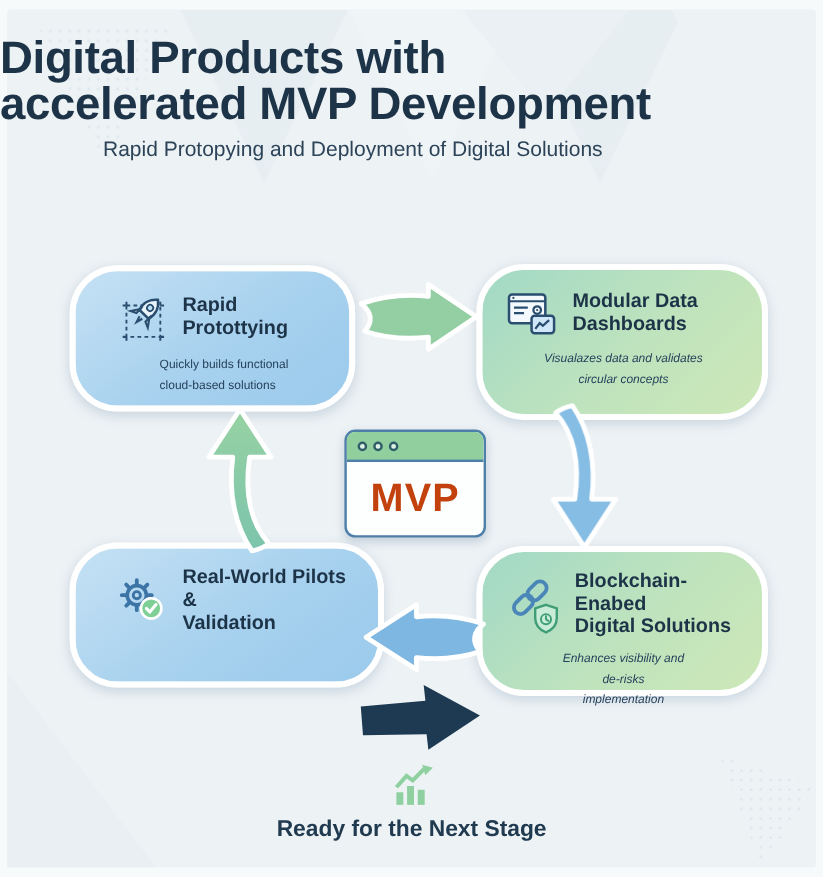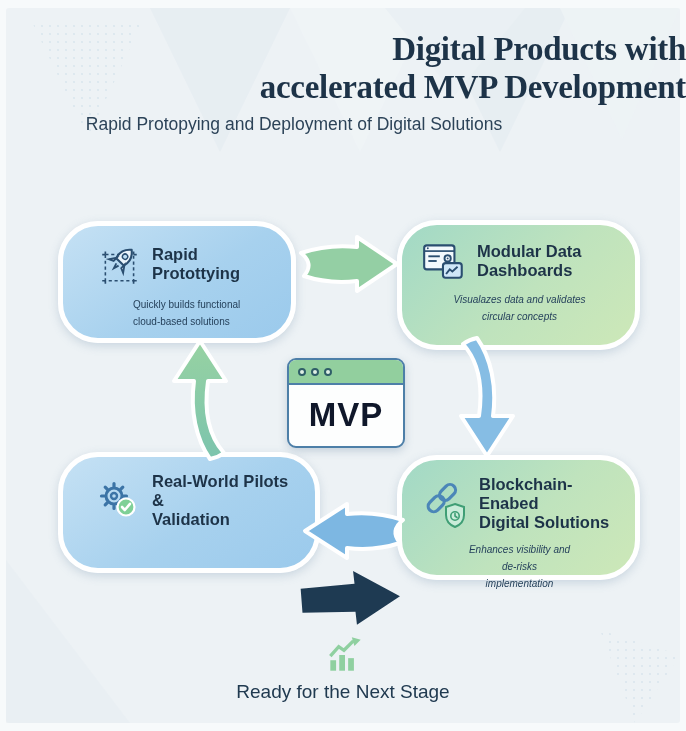--- a/index.html
+++ b/index.html
@@ -16,25 +16,24 @@
   }
   #canvas-bg{
     position:absolute;left:6px;top:8px;right:6px;bottom:8px;
     background:#edf2f5;
     border-radius:3px;
   }
   #pattern-layer{position:absolute;left:0;top:0;width:686px;height:731px;pointer-events:none;}
 
   .page-title{
     position:absolute;top:30px;left:0;width:686px;
-    text-align:right;
-    font-size:33px;line-height:38px;font-weight:bold;
+    text-align:left;
+    font-size:38px;line-height:38px;font-weight:bold;
     color:#1d3348;letter-spacing:-0.3px;
     white-space:pre-line;
-    font-family:Liberation Serif, serif;
   }
   .page-subtitle{
     position:absolute;top:114px;left:0;width:588px;
     text-align:center;
     font-size:17.5px;color:#2c4358;
     white-space:pre-line;
   }
 
   .card{
     position:absolute;
@@ -86,27 +85,27 @@
     border-bottom:2px solid #4d7fa8;
     display:flex;align-items:center;gap:5px;padding-left:9px;
   }
   .win-dot{
     width:8px;height:8px;border-radius:50%;
     border:2.2px solid #2f5e68;background:#dff0e4;
     box-sizing:border-box;
   }
   #mvp-label{
     height:60px;display:flex;align-items:center;justify-content:center;
-    font-size:33px;font-weight:bold;color:#0f172a;letter-spacing:1px;
+    font-size:33px;font-weight:bold;color:#c2410c;letter-spacing:1px;
   }
 
   #growth-icon{position:absolute;left:323px;top:633px;}
   .footer-label{
     position:absolute;top:681px;left:0;width:686px;
-    text-align:center;font-size:19px;font-weight:400;color:#203a50;
+    text-align:center;font-size:19px;font-weight:700;color:#203a50;
   }
 </style>
 </head>
 <body>
 
 <div id="stage">
   <div id="canvas-bg"></div>
 
   <svg id="pattern-layer" viewBox="0 0 686 731" xmlns="http://www.w3.org/2000/svg">
     <defs>

